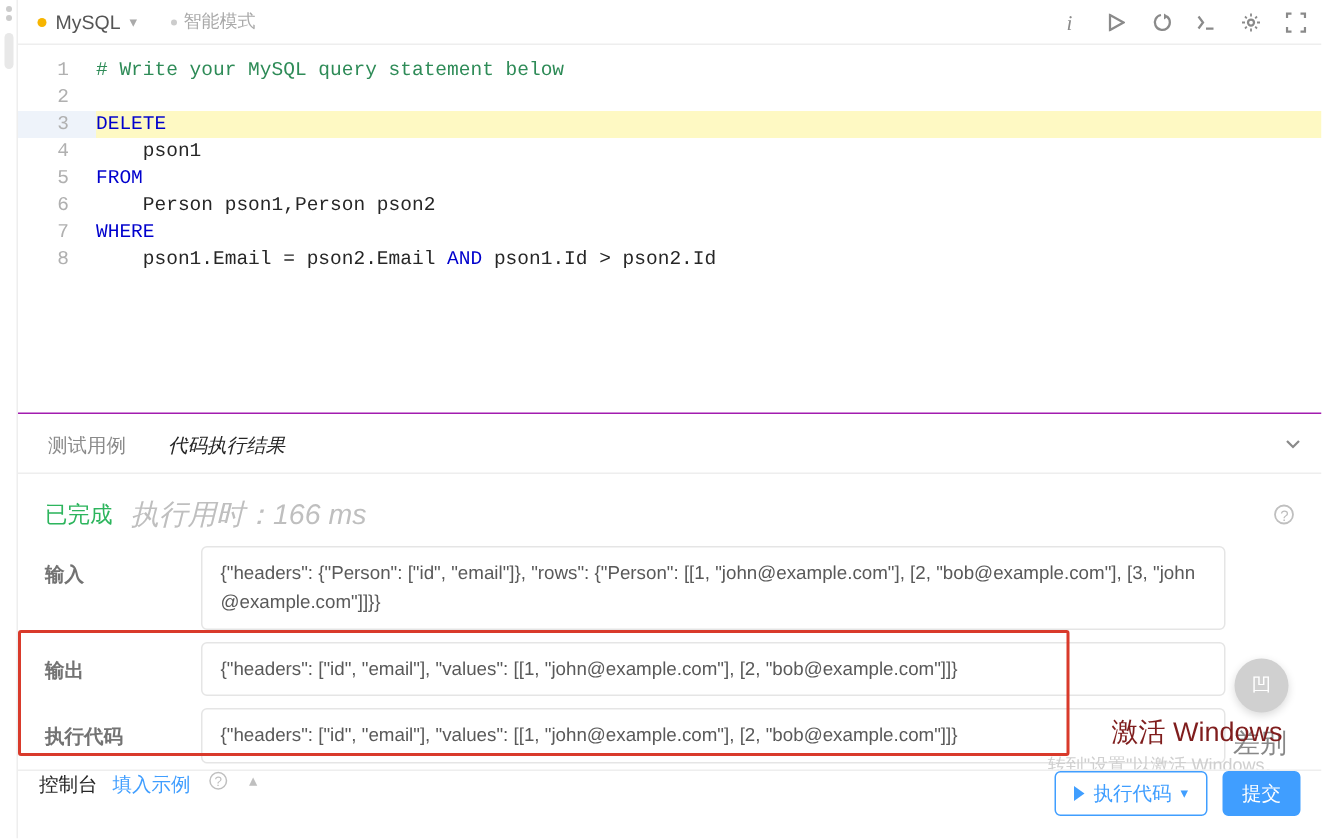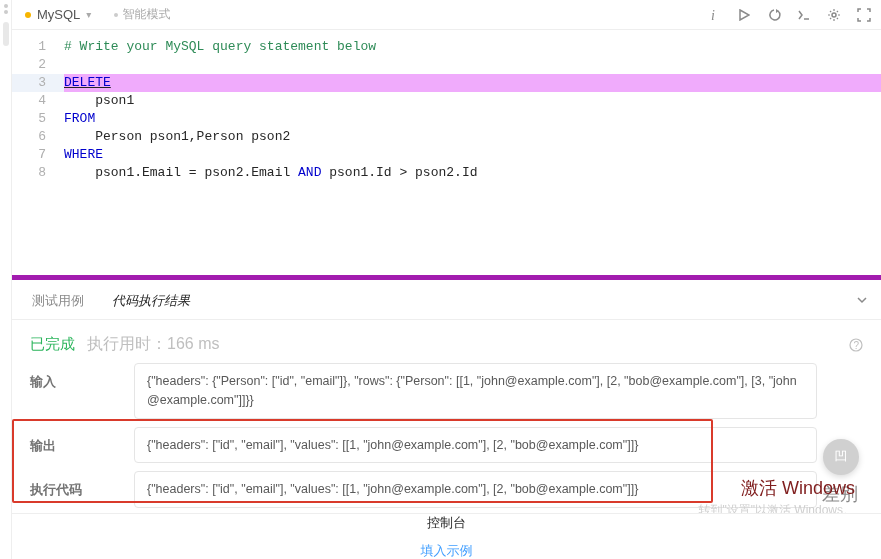--- a/index.html
+++ b/index.html
@@ -51,44 +51,44 @@
     height: 245px;
     position: relative;
   }
   .code-line { display:flex; }
   .gutter {
     width: 52px; text-align: right; padding-right: 18px;
     color: #b0b0b0; user-select: none; flex:0 0 52px;
   }
   .code { white-space: pre; }
   .cur-line .gutter { background:#eef3fa;}
-  .cur-line .code { background:#f0abfc; flex:1;text-decoration:underline;}
+  .cur-line .code { background:#fef9c3; flex:1;}
   .tok-comment { color: #2e8b57; }
   .tok-kw { color: #0000cd; }
 
   .results {
     flex:1; display:flex; flex-direction:column; background:#fff;
-    border-top:5px solid #a21caf; min-height:0;
+    border-top:1px solid #a21caf; min-height:0;
   }
   .tabs-row {
     display:flex; align-items:center; height:40px;
     border-bottom:1px solid #eee; padding: 0 6px;
   }
   .tab {
     padding: 10px 14px 8px; font-size:13px; color:#8a8a8a; cursor:pointer;
   }
   .tab.active { color:#262626;font-style:italic; }
   .tabs-row .chev-r {
     margin-left:auto; margin-right:6px; color:#8a8a8a; cursor:pointer;
   }
   .status-row {
     display:flex; align-items:center; gap:12px; padding: 14px 18px 4px;
   }
   .status-done { color:#2db55d; font-size:15px;}
-  .status-time { color:#bfbfbf; font-size:16px;}
+  .status-time { color:#bfbfbf; font-size:19px;font-style:italic;}
   .status-row .help { margin-left:auto; color:#bfbfbf; cursor:pointer;}
 
   .kv-section { padding: 4px 18px 8px; }
   .kv-row {
     display:flex; align-items:flex-start; gap: 0;
     margin-bottom: 8px;
   }
   .kv-label {
     width: 104px; flex:0 0 104px; font-size:13px; color:#737373;
     padding-top: 10px; font-weight:600;
@@ -110,22 +110,22 @@
 
   .float-btn {
     position:absolute; right:22px; bottom:84px;
     width:36px;height:36px;border-radius:50%; background:#d0d0d0;
     color:#fff; display:flex;align-items:center;justify-content:center;
     font-size:13px; box-shadow:0 2px 6px rgba(0,0,0,.15);
   }
 
   .bottom-bar {
     position:absolute; bottom:0; left:12px; right:0; height:46px;
-    background:#fff; display:flex; align-items:center;
-    border-top:1px solid #eee; padding: 0 14px; gap:10px;flex-direction:column;
+    background:#fff; display:flex; 
+    border-top:1px solid #eee; padding: 0 14px; gap:10px;
   }
   .console-label { font-size:13px; color:#262626; }
   .fill-link { color:#409eff; font-size:13px; cursor:pointer;}
   .help-sm { color:#bfbfbf; margin-left:2px;}
   .bb-chev { color:#bfbfbf; margin-left:4px; font-size:11px;}
   .bb-spacer { flex:1; }
   .btn {
     height:30px; border-radius:4px; padding:0 12px; font-size:13px;
     display:flex; align-items:center; gap:6px; cursor:pointer;
   }

